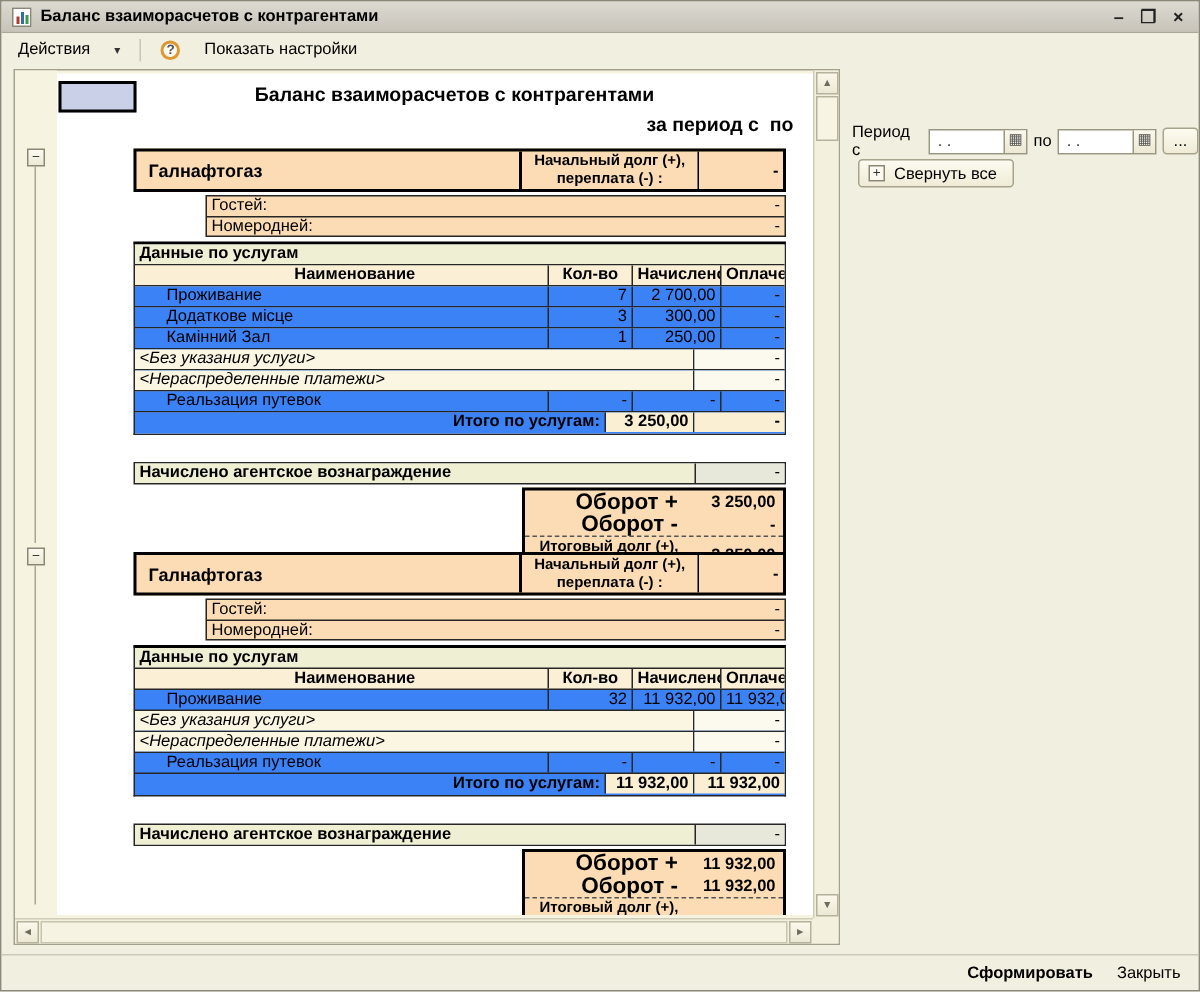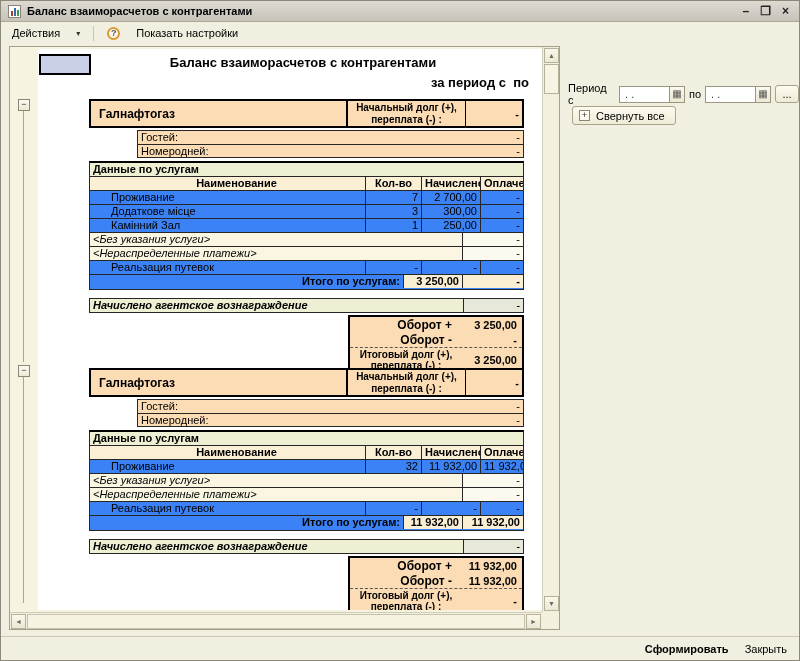--- a/index.html
+++ b/index.html
@@ -62,27 +62,27 @@
   .cspan { width:373px; }
   .ctl { width:314px; }
   .num { text-align:right; }
   .b { font-weight:bold; }
   .it { font-style:italic; background:#FAF6E2; }
   .itv { background:#FCFAEF; }
   .thead { background:#FBEFD6; }
   .thead .c { font-weight:bold; text-align:center; }
   .totv { background:#FAEFD3; font-weight:bold; }
 
-  .agent { margin-top:8px; height:15px; border:1px solid #262626; display:flex;font-style:italic; }
+  .agent { margin-top:18px; height:15px; border:1px solid #262626; display:flex; }
   .agent .a-label { flex:1; background:#EFEFD3; font-size:11px; font-weight:bold; line-height:12px; padding-left:3px; }
   .agent .a-val { width:60px; background:#E7E7DA; border-left:1px solid #262626; font-size:11px; line-height:12px; text-align:right; padding-right:3px; }
 
   .turn { margin-left:259px; margin-top:2px; width:176px; border:2px solid #000; background:#FBDCB4; }
   .t-row { height:15px; display:flex; align-items:center; }
-  .t-label { width:102px; text-align:right; font-size:12px; font-weight:bold; }
+  .t-label { width:102px; text-align:right; font-size:15px; font-weight:bold; }
   .t-value { flex:1; text-align:right; padding-right:5px; font-size:11px; font-weight:bold; }
   .t-final { min-height:22px; border-top:1px dashed #555; display:flex; align-items:center; padding:1px 0; }
   .t-final-label { width:112px; text-align:center; font-size:10px; font-weight:bold; line-height:11px; white-space:pre-line; }
 
   
   .vscroll { position:absolute; right:0; top:0; width:17px; bottom:17px; background:#F3F0DE; border-left:1px solid #CFCCB8; }
   .hscroll { position:absolute; left:0; bottom:0; right:17px; height:17px; background:#F3F0DE; border-top:1px solid #CFCCB8; }
   .sb-btn2 { position:absolute; width:15px; height:15px; border:1px solid #B5B29C; background:linear-gradient(#FBF8EC,#ECE8D4); color:#6E6B5A; font-size:7px; line-height:13px; text-align:center; }
   .vscroll .up { left:1px; top:1px; }
   .vscroll .down { left:1px; bottom:1px; }

